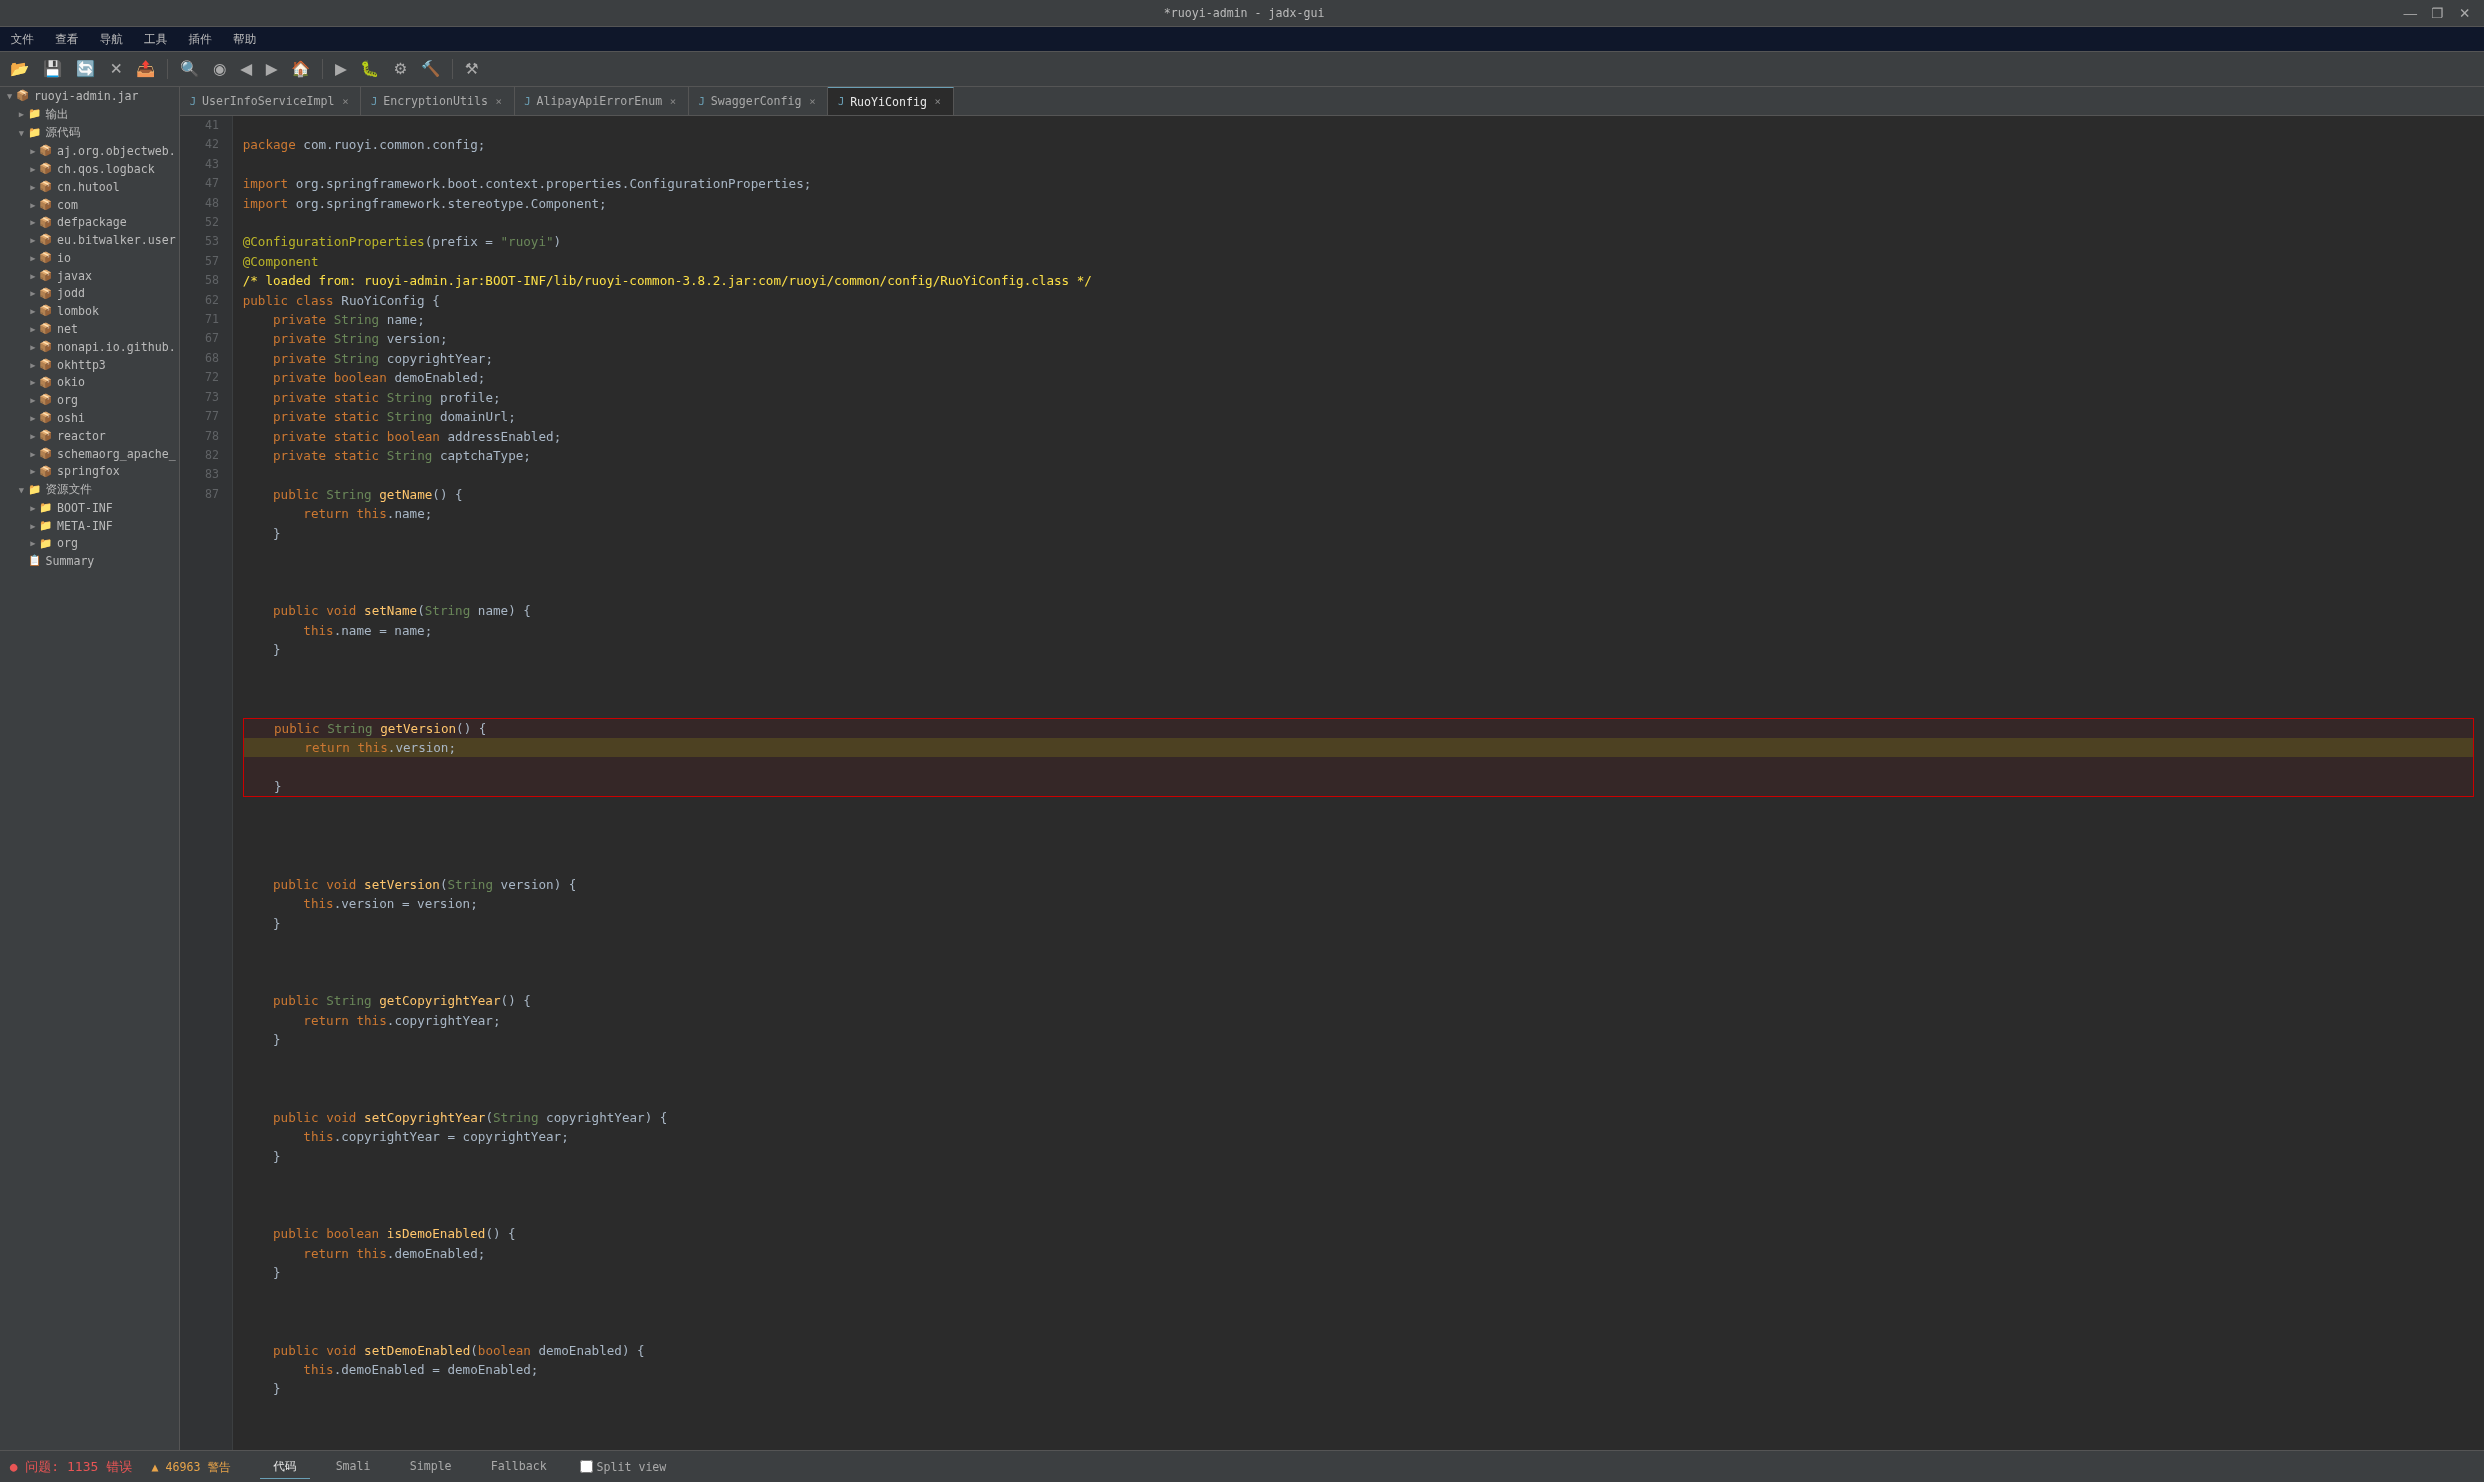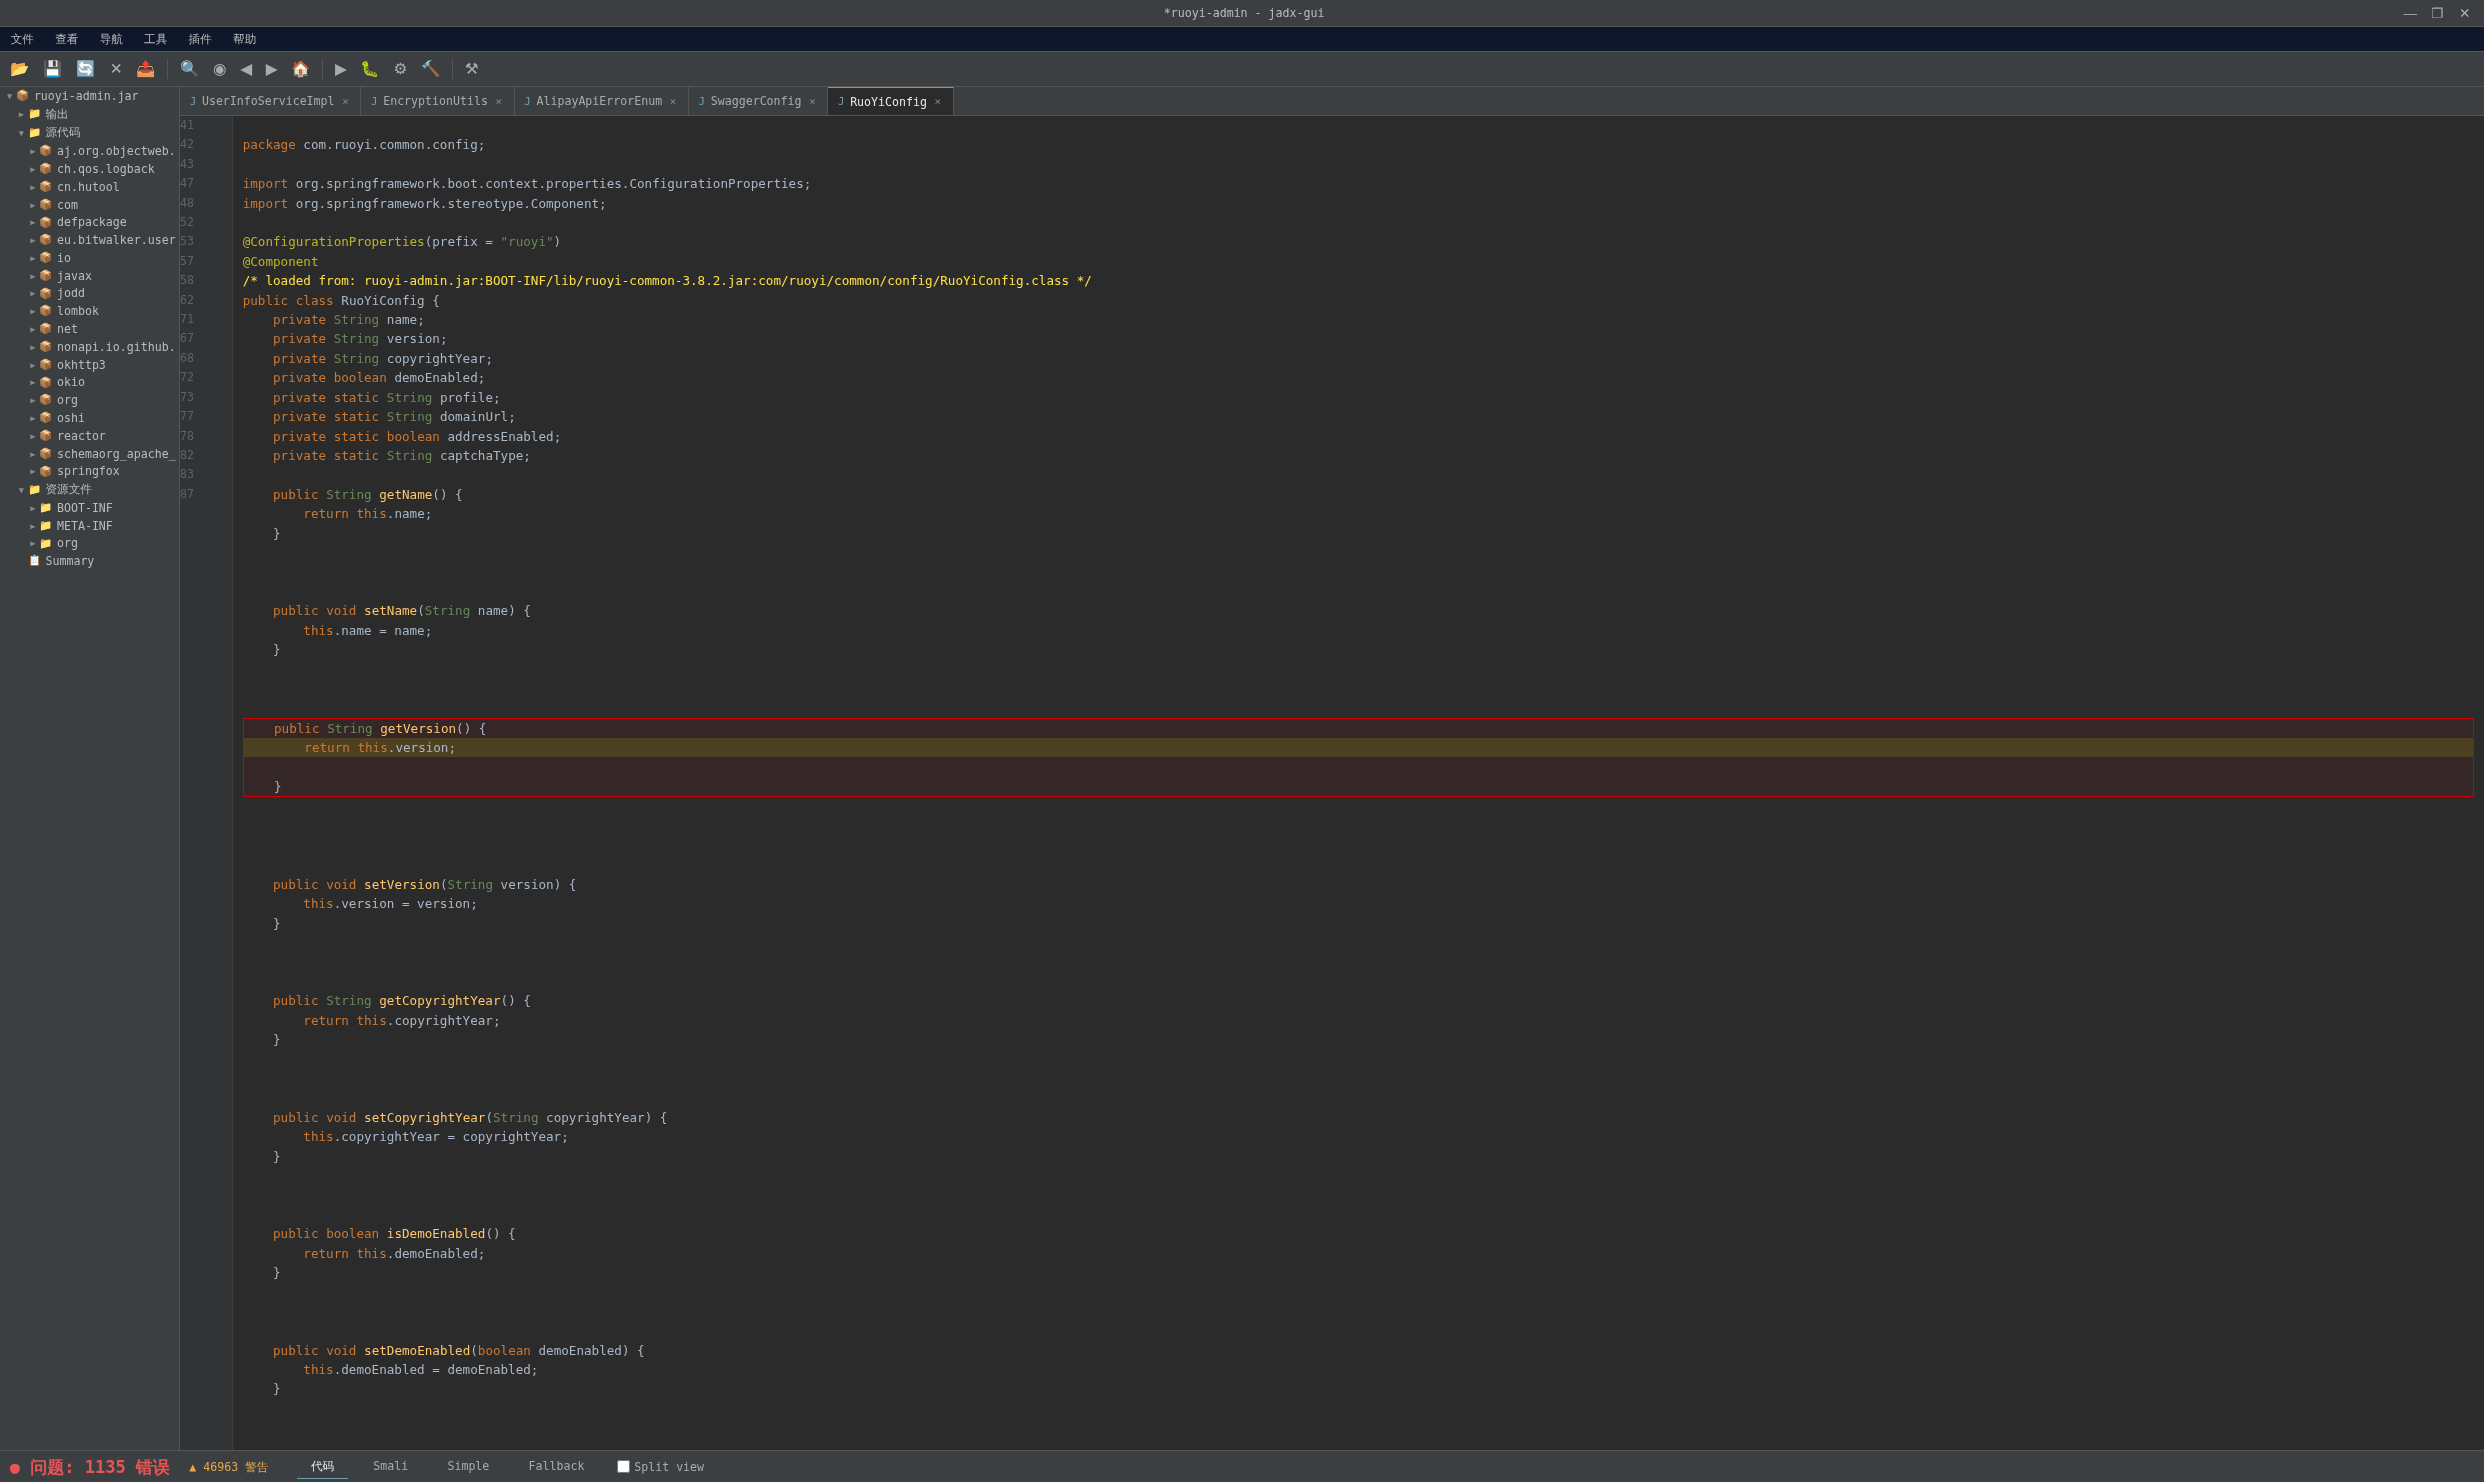--- a/index.html
+++ b/index.html
@@ -182,20 +182,21 @@
       flex: 1;
       display: flex;
       overflow: auto;
       background: #2b2b2b;
     }
     .line-numbers {
       width: 53px;
       background: #313335;
       color: #606366;
       padding: 0 13px 0 0;
+      text-align: right;
       font-size: 11.6px;
       line-height: 19.4px;
       flex-shrink: 0;
       user-select: none;
       border-right: 1px solid #3c3f41;
     }
     .code-content {
       flex: 1;
       padding: 0 9.7px;
       font-size: 12.6px;
@@ -218,21 +219,21 @@
     
     .status-bar {
       height: 33px;
       background: #3c3f41;
       border-top: 1px solid #555;
       display: flex;
       align-items: center;
       padding: 0 9.7px;
       gap: 19.4px;
     }
-    .status-error { color: #e85555; font-size: 17px; font-weight: bold; }
+    .status-error { color: #e85555; font-size: 13px; }
     .status-tabs { display: flex; gap: 12px; margin-left: 9.7px; }
     .status-tab {
       padding: 3.9px 13.6px;
       font-size: 11.6px;
       cursor: pointer;
       color: #aaa;
       border-bottom: 1.9px solid transparent;
     }
     .status-tab.active {
       color: #e8e8e8;

